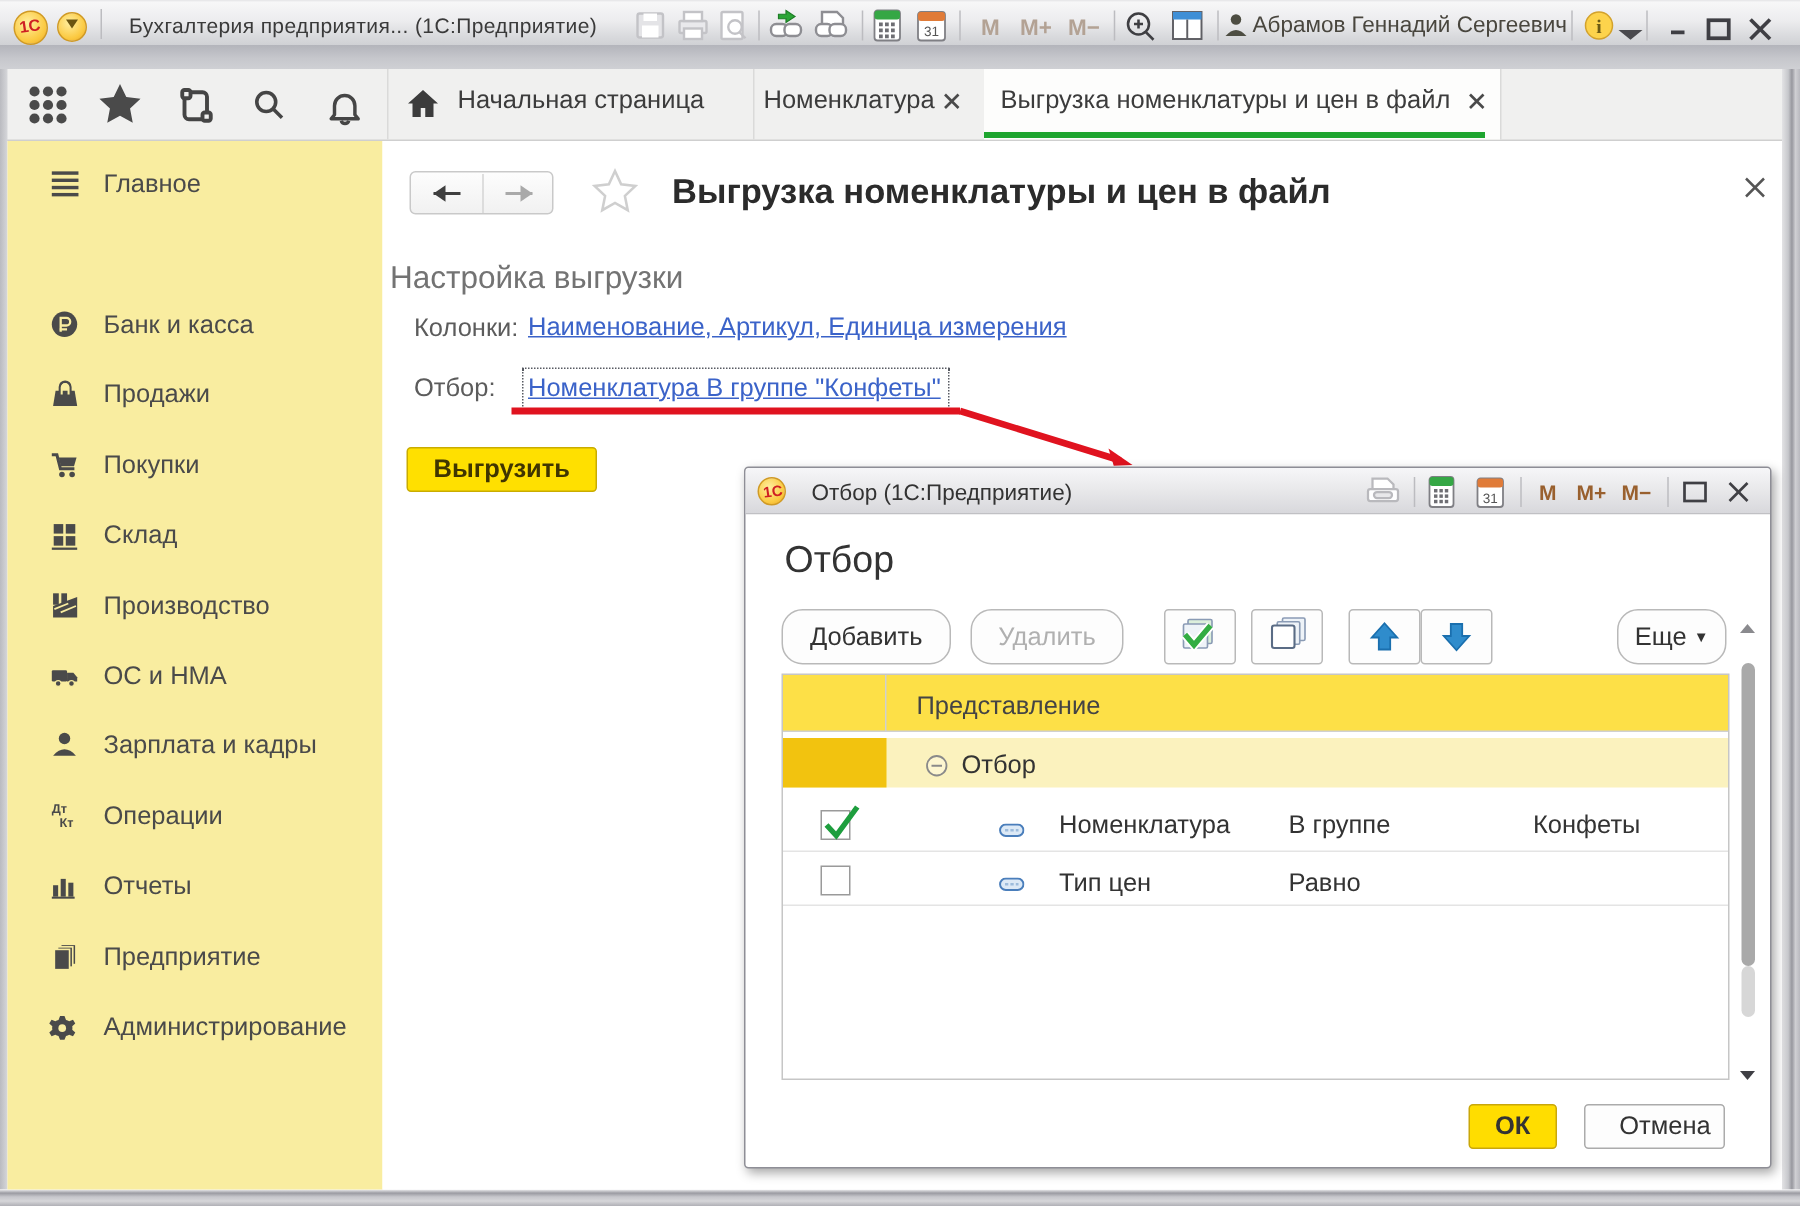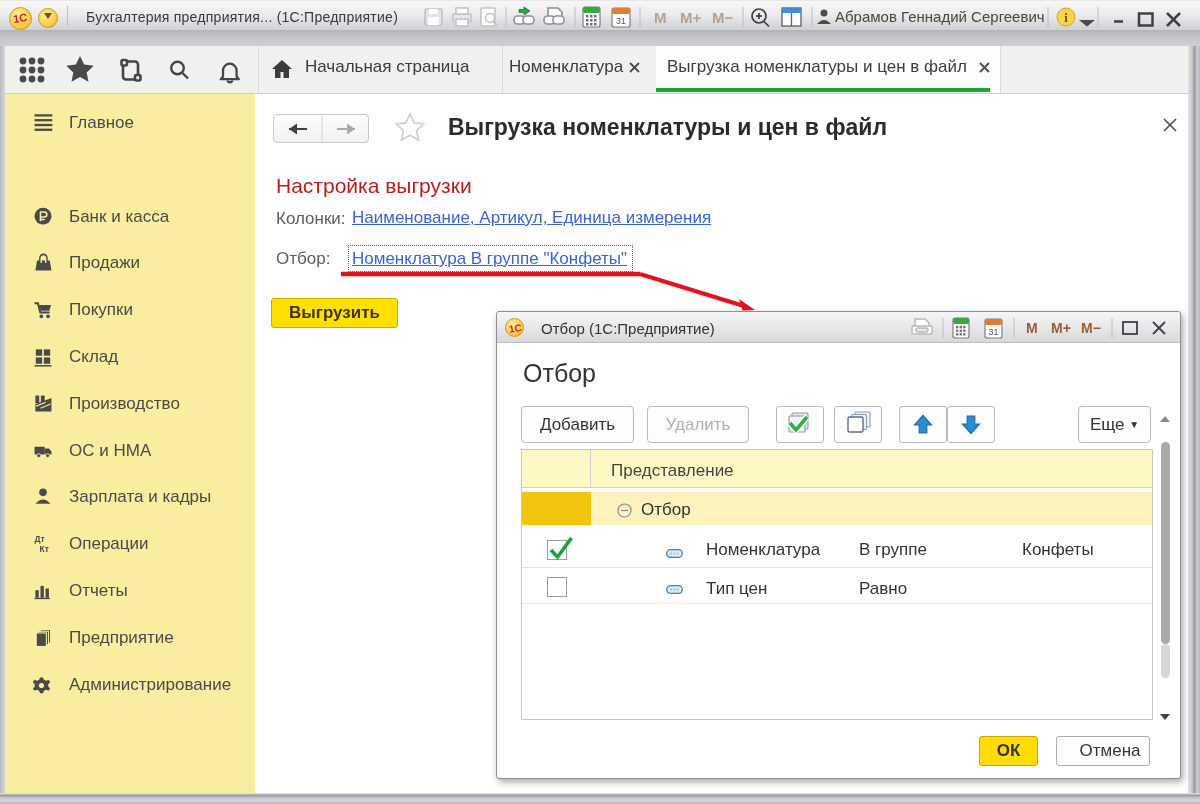--- a/index.html
+++ b/index.html
@@ -36,41 +36,41 @@
   #sidebar { left:5px; top:94px; width:250px; height:699px; background:#f9eda0; }
   .sitem { position:absolute; left:0; width:250px; height:47px; }
   .sicon { position:absolute; left:27px; top:50%; transform:translateY(-50%); width:22px; height:22px; }
   .stext { position:absolute; left:64px; top:50%; transform:translateY(-50%); font-size:17px; color:#4a4a4a; }
 
   
   #main { left:255px; top:94px; width:933px; height:699px; background:#ffffff; }
   #navbox { position:absolute; left:18px; top:20px; width:96px; height:29px; border:1px solid #c9c9c9; border-radius:4px;
     background:linear-gradient(#fdfdfd,#f1f1f1); }
   #ftitle { position:absolute; left:193px; top:22px; font-size:23px; font-weight:bold; color:#2b2b2b; line-height:1; }
-  #h2green { position:absolute; left:21px; top:81px; font-size:21px; color:#b91c1c; line-height:1; }
+  #h2green { position:absolute; left:5px; top:81px; font-size:21px; color:#737373; line-height:1; }
   .lbl { position:absolute; font-size:17px; color:#5c5c5c; line-height:1; }
   .link { font-size:17px; color:#3b63c9; text-decoration:underline; line-height:1; }
   #linkbox { position:absolute; left:93px; top:151px; border:1px dotted #585b63; padding:4px 5px 3px 3px; }
   #exportbtn { position:absolute; left:16px; top:204px; width:127px; height:30px; background:#ffe000; border:1px solid #c9ac00;
     border-radius:3px; font-size:17px; font-weight:bold; color:#403500; text-align:center; line-height:28px; }
 
   
   #dialog { left:496px; top:311px; width:685px; height:468px; background:#fff; border:1px solid #8e8e96;
     border-radius:3px; box-shadow:2px 3px 7px rgba(0,0,0,0.35); }
   #dtitle { position:absolute; left:0; top:0; width:683px; height:31px; border-radius:3px 3px 0 0;
     background:linear-gradient(#f6f6f8 0%, #e8e8ea 50%, #d8d8dc 100%); border-bottom:1px solid #c0c0c4; }
   #dttext { position:absolute; left:44px; top:8px; font-size:15px; color:#333; }
   #dheading { position:absolute; left:26px; top:49px; font-size:25px; color:#333; line-height:1; }
-  .dbtn { position:absolute; top:94px; height:37px; border:1px solid #b9b9b9; border-radius:4px; background:#fdfdfd;
+  .dbtn { position:absolute; top:94px; height:37px; border:1px solid #b9b9b9; border-radius:14px; background:#fdfdfd;
     font-size:17px; color:#333; text-align:center; line-height:35px; }
   .ibtn { position:absolute; top:94px; width:48px; height:37px; border:1px solid #b9b9b9; border-radius:3px; background:#fdfdfd; }
 
   
   #dtable { position:absolute; left:24px; top:137px; width:632px; height:271px; border:1px solid #c6c6c6; background:#fff;}
-  #thead { position:absolute; left:0; top:0; width:630px; height:38px; background:#fef9c3; border-bottom:1px solid #d0d0d0; }
+  #thead { position:absolute; left:0; top:0; width:630px; height:38px; background:#fde047; border-bottom:1px solid #d0d0d0; }
   #grow { position:absolute; left:0; top:42px; width:630px; height:33px; background:#fbf2be; }
   #gcell { position:absolute; left:0; top:0; width:69px; height:33px; background:#f2c30f; }
   .drow { position:absolute; left:0; width:630px; height:38px; border-bottom:1px solid #e4e4e4; background:#fff; }
   .cbox { position:absolute; left:25px; top:13px; width:20px; height:20px; border:1px solid #9a9a9a; background:#fff; }
   .rtext { position:absolute; top:14px; font-size:17px; color:#333; line-height:1; }
 
   #okbtn { position:absolute; left:482px; top:424px; width:59px; height:30px; background:#ffdd00; border:1px solid #c9a70b;
     border-radius:3px; font-size:17px; font-weight:bold; color:#333; text-align:center; line-height:28px; }
   #cancelbtn { position:absolute; left:559px; top:424px; width:94px; height:30px; background:#fdfdfd; border:1px solid #ababab;
     border-radius:3px; font-size:17px; color:#333; text-align:center; line-height:28px;padding-left:14px; }

